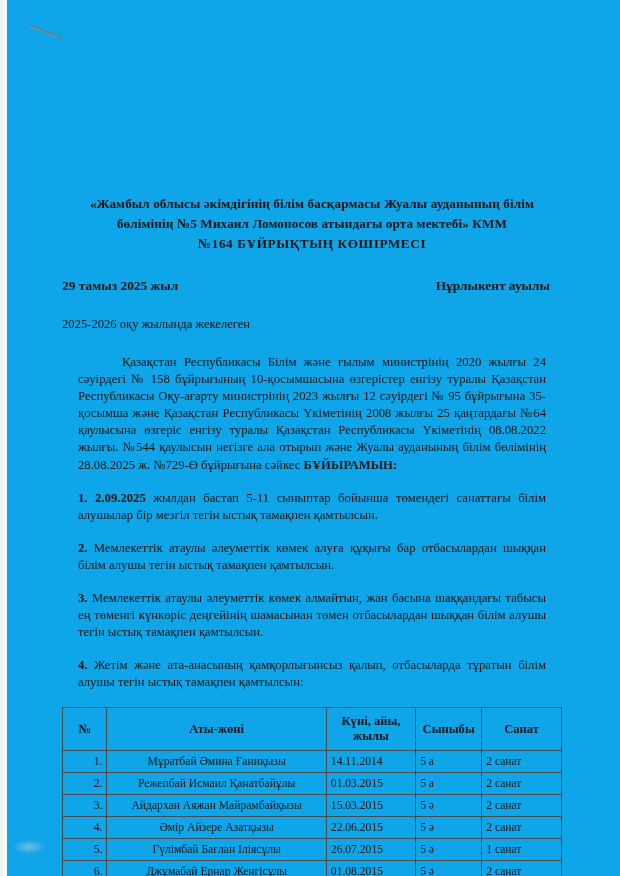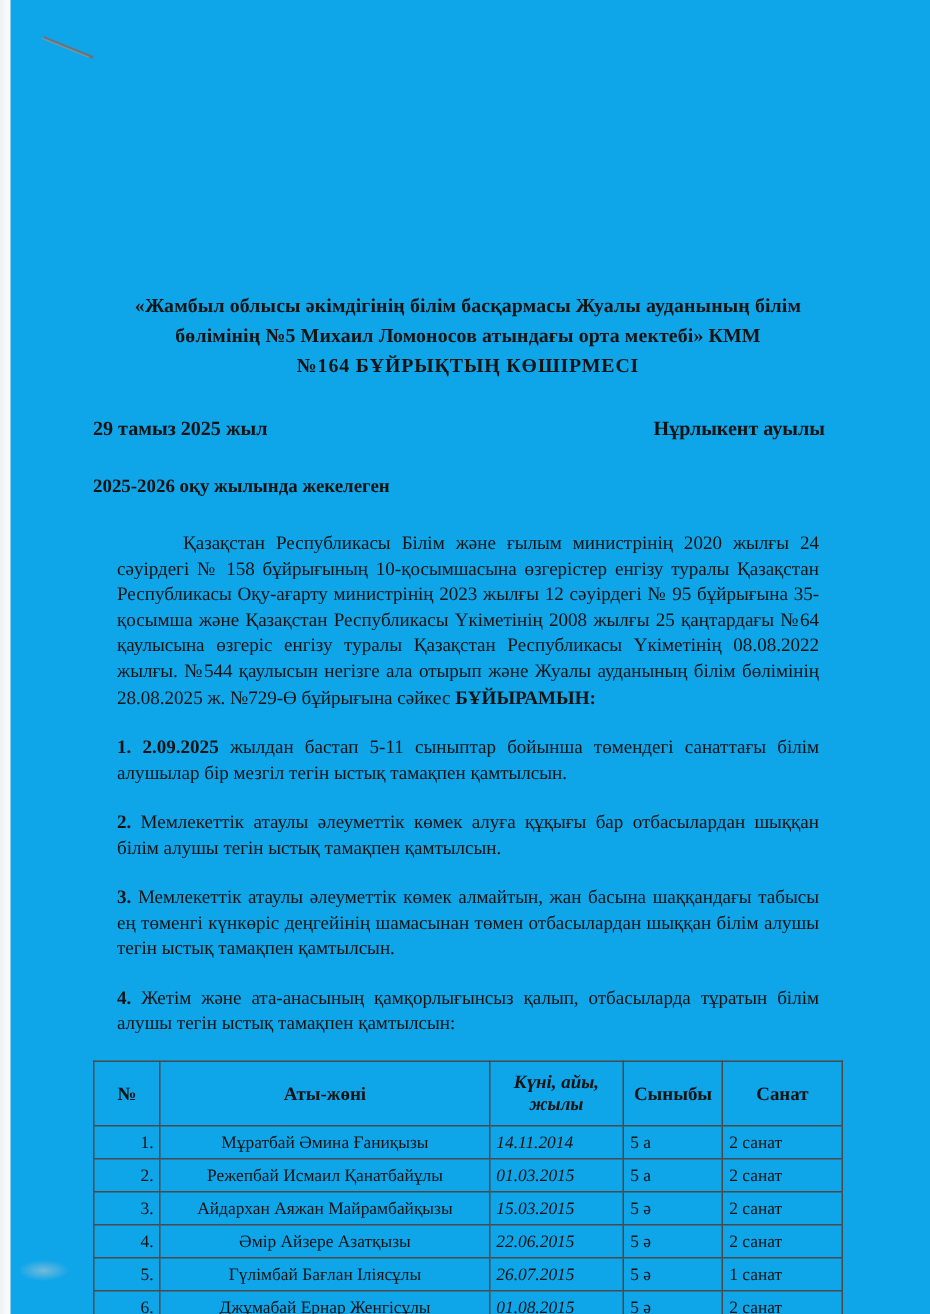--- a/index.html
+++ b/index.html
@@ -90,21 +90,21 @@
     align-items: flex-end;
     margin-top: 24px;
     font-weight: bold;
     font-size: 13.4px;
   }
   .daterow .place { margin-right: 12px; }
 
   
   .subject {
     margin-top: 22px;
-    font-weight: bold;
+    font-weight: normal;
     font-size: 12.6px;
     line-height: 1.42;
     width: 300px;
   }
   .subject span { display: block; }
 
   
   .body-text {
     margin-top: 20px;
     font-size: 12.7px;
@@ -134,21 +134,21 @@
   table.roster thead th {
     font-weight: bold;
     text-align: center;
     font-size: 12.6px;
     height: 38px;
     line-height: 1.2;
   }
   table.roster tbody td { height: 17px; }
   .c-num   { width: 40px;  text-align: right; padding-right: 9px; }
   .c-name  { width: 236px; text-align: center;  padding-left: 8px; }
-  .c-dob   { width: 86px;  text-align: left;  padding-left: 8px; font-style: italic; }
+  .c-dob   { width: 86px;  text-align: left;  padding-left: 8px; }
   .c-class { width: 58px;  text-align: left;  padding-left: 9px; }
   .c-cat   { width: 78px;  text-align: left;  padding-left: 9px; }
   thead .c-num, thead .c-name, thead .c-dob, thead .c-class, thead .c-cat {
     text-align: center; padding-left: 0; padding-right: 0;
   }
 </style>
 </head>
 <body>
 
 <div id="page">

